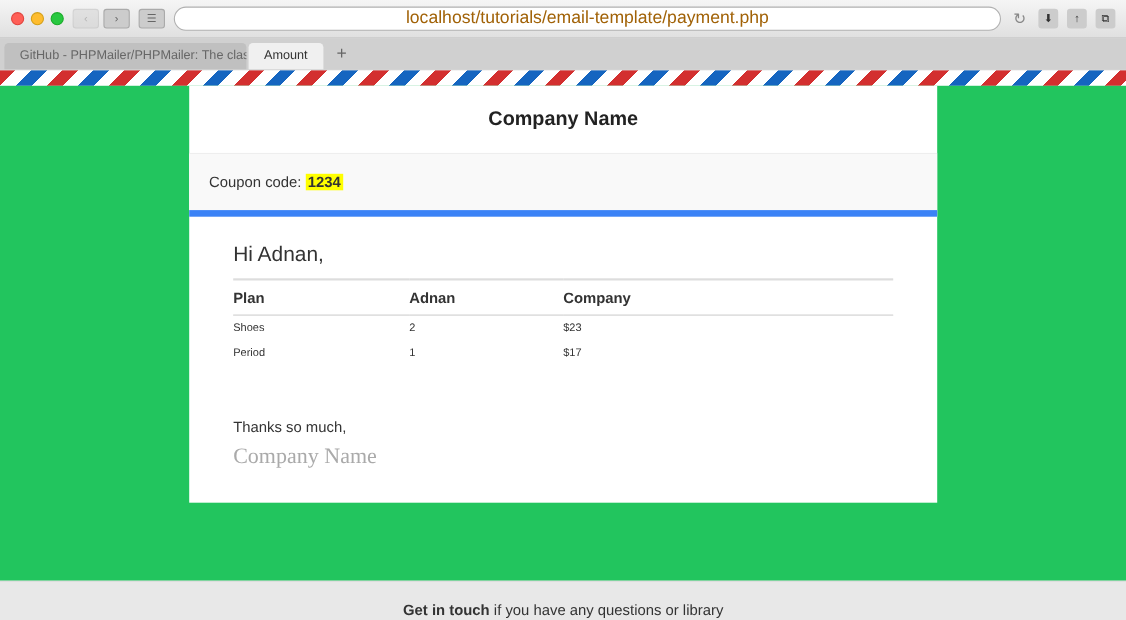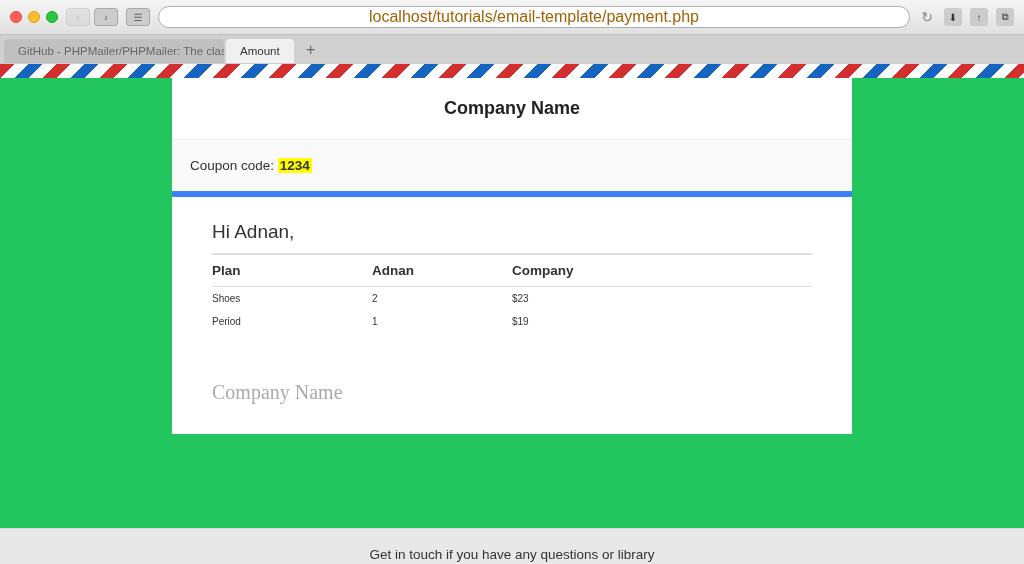--- a/index.html
+++ b/index.html
@@ -58,21 +58,21 @@
     .invoice-table .col-period { width: 140px; }
     .invoice-table .col-amount { }
 
     
     .email-footer-body { padding: 0 40px 30px 40px; }
     .thanks-text { font-size: 13.5px; margin-bottom: 8px; }
     .signature { font-family: "Brush Script MT", cursive; font-size: 20px; color: #aaa; }
 
     
     .footer-bar { background: #e8e8e8; border-top: 1px solid #ddd; text-align: center; padding: 18px; font-size: 13.5px; }
-    .get-in-touch { font-weight: normal; }
+    .get-in-touch { font-weight: bold; }
   </style>
 </head>
 <body>
 
 <div class="browser-chrome">
   <div class="browser-toolbar">
     <div class="window-controls">
       <div class="btn-close"></div>
       <div class="btn-min"></div>
       <div class="btn-max"></div>
@@ -141,27 +141,28 @@
         </thead>
         <tbody id="table-body">
         <tr>
       <td>Shoes</td>
       <td>2</td>
       <td>$23</td>
     </tr>
             <tr>
       <td>Period</td>
       <td>1</td>
-      <td>$19</td>
+      <td>$17</td>
     </tr>
           </tbody>
       </table>
     </div>
 
     <div class="email-footer-body">
+      <div class="thanks-text">Thanks so much,</div>
       <div class="signature">Company Name</div>
     </div>
 
   </div>
 </div>
 
 <div class="footer-bar">
   <span class="get-in-touch">Get in touch</span>
   <span>if you have any questions or library</span>
 </div>

